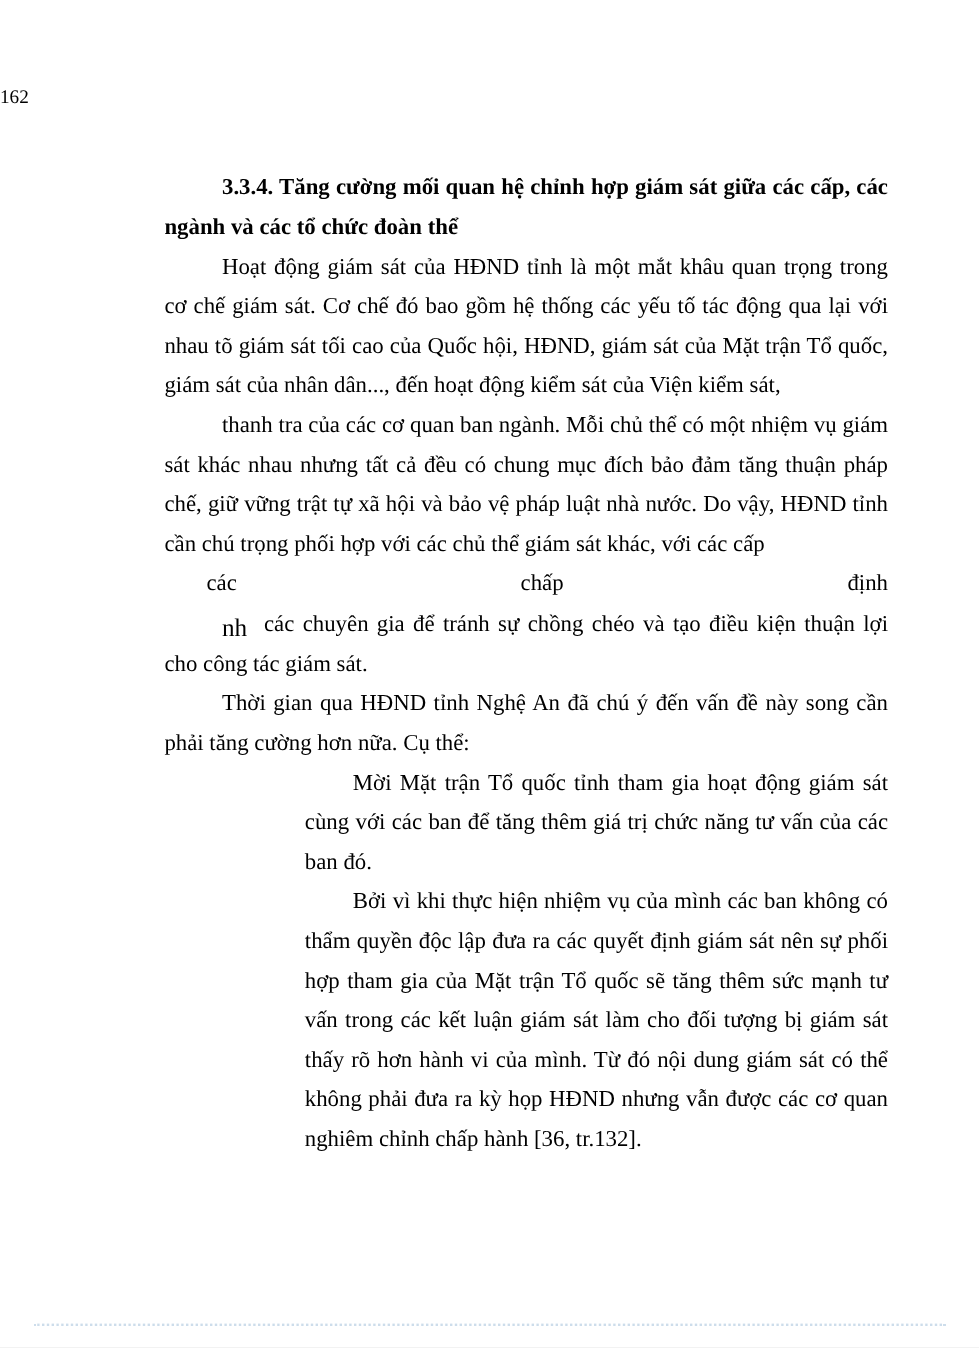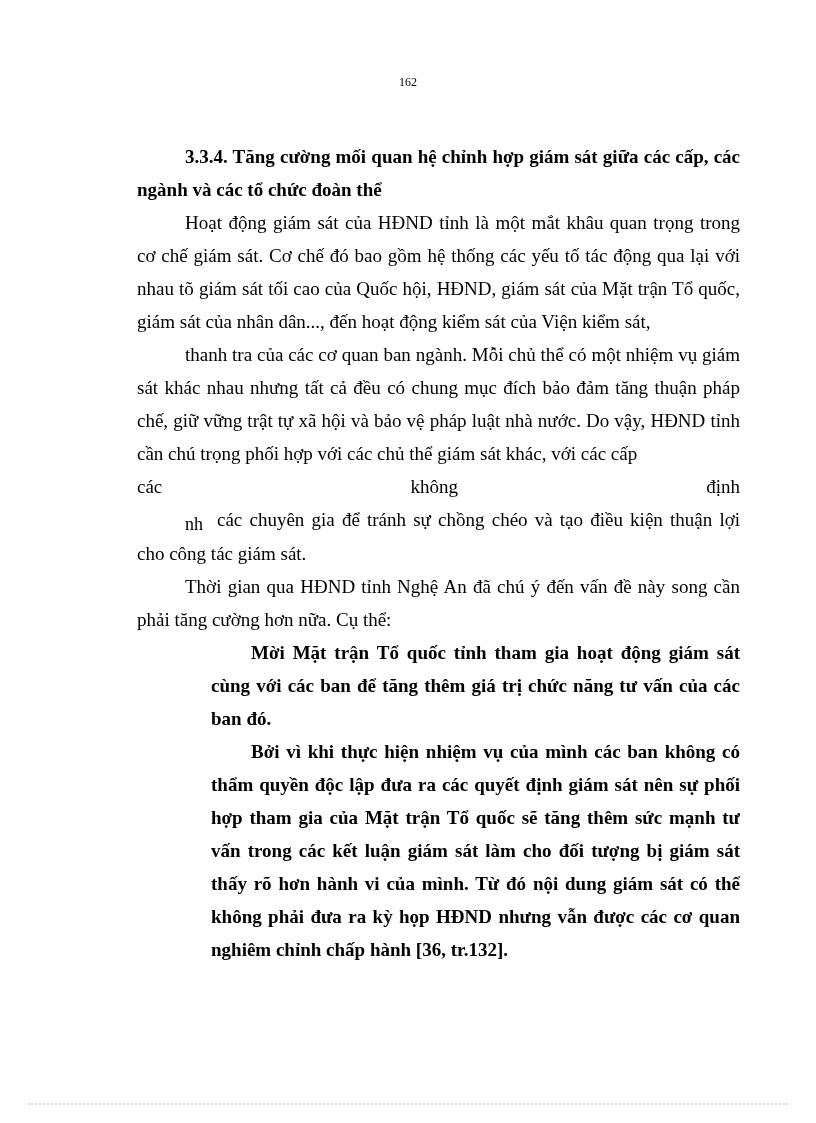--- a/index.html
+++ b/index.html
@@ -9,46 +9,45 @@
     position: relative;
     width: 816px;
     height: 1123px;
     background: #ffffff;
     font-family: "Liberation Serif", "DejaVu Serif", serif;
     color: #000000;
     overflow: hidden;
   }
   .page-number {
     padding-top: 72px;
-    text-align: center;
-    font-size: 12px;
+    font-size: 16px;
     line-height: 20px;
   }
   .content {
     margin: 48px 76px 0 137px;
     font-size: 19px;
     line-height: 33px;
     text-align: justify;
   }
   p { margin: 0; }
   .indent { text-indent: 48px; }
   .heading { font-weight: bold; }
   .italic { font-style: italic; }
   .quote {
-    margin-left: 74px;
+    margin-left: 117px;
     text-indent: 40px;
-    font-weight: bold;
   }
   .scatter {
     display: flex;
     justify-content: space-between;
     text-indent: 0;
+    margin-left: 35px;
   }
   .small-frag {
-    font-size: 18px;
+    font-size: 21px;
     position: relative;
     top: 4px;
   }
   .frag-gap { margin-right: 14px; }
   .bottom-rule {
     position: absolute;
     left: 28px;
     right: 28px;
     bottom: 18px;
     border-top: 2px dotted #b9d0e3;
@@ -65,21 +64,21 @@
   <div class="content">
 
     <p class="heading indent">3.3.4. Tăng cường mối quan hệ chỉnh hợp giám sát giữa các cấp, các ngành và các tổ chức đoàn thể</p>
 
     <p class="indent">Hoạt động giám sát của HĐND tỉnh là một mắt khâu quan trọng trong cơ chế giám sát. Cơ chế đó bao gồm hệ thống các yếu tố tác động qua lại với nhau tõ giám sát tối cao của Quốc hội, HĐND, giám sát của Mặt trận Tổ quốc, giám sát của nhân dân..., đến hoạt động kiểm sát của Viện kiểm sát,</p>
 
     <p class="indent">thanh tra của các cơ quan ban ngành. Mỗi chủ thể có một nhiệm vụ giám sát khác nhau nhưng tất cả đều có chung mục đích bảo đảm tăng thuận pháp chế, giữ vững trật tự xã hội và bảo vệ pháp luật nhà nước. Do vậy, HĐND tỉnh cần chú trọng phối hợp với các chủ thể giám sát khác, với các cấp</p>
 
     <div class="scatter">
       <span>các</span>
-      <span>không</span>
+      <span>chấp</span>
       <span>định</span>
     </div>
 
     <p class="indent"><span class="small-frag frag-gap">nh</span><span>các chuyên gia để tránh sự chồng chéo và tạo điều kiện thuận lợi cho công tác giám sát.</span></p>
 
     <p class="indent">Thời gian qua HĐND tỉnh Nghệ An đã chú ý đến vấn đề này song cần phải tăng cường hơn nữa. Cụ thể:</p>
 
 
     <p class="quote">Mời Mặt trận Tổ quốc tỉnh tham gia hoạt động giám sát cùng với các ban để tăng thêm giá trị chức năng tư vấn của các ban đó.</p>
 

